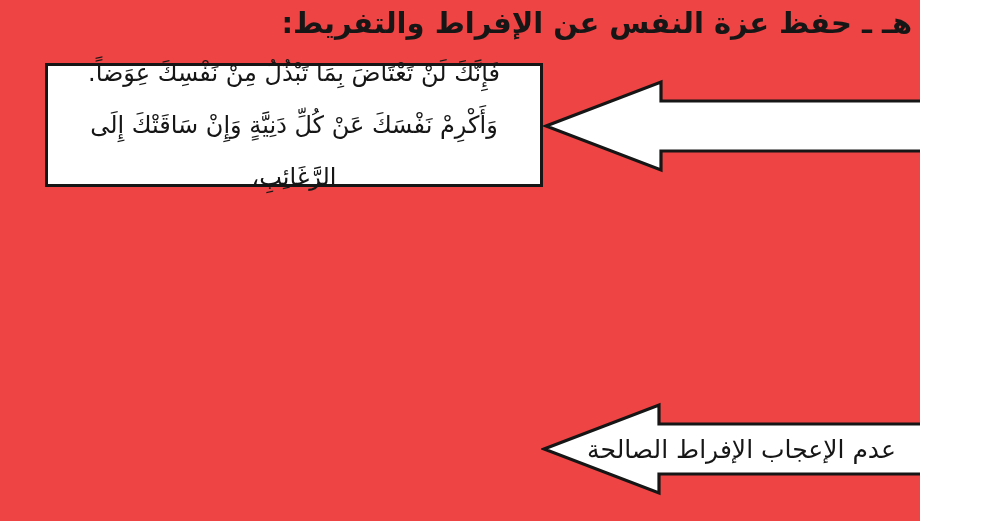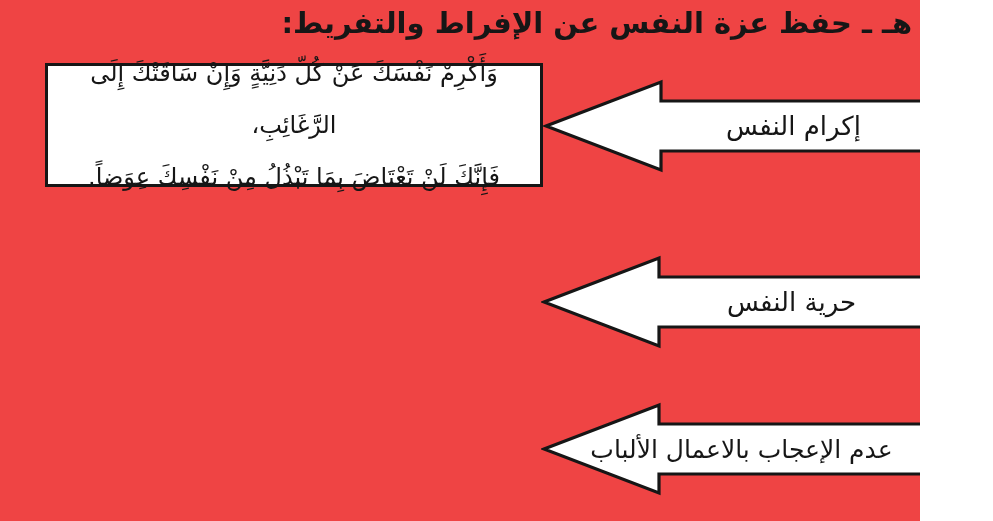--- a/index.html
+++ b/index.html
@@ -75,37 +75,30 @@
   }
 </style>
 </head>
 <body>
 
 <div class="canvas">
 
   <h1 class="title">هـ ـ حفظ عزة النفس عن الإفراط والتفريط:</h1>
 
   <div class="quote-box box-1">
+    <p>فَإِنَّكَ لَنْ تَعْتَاضَ بِمَا تَبْذُلُ مِنْ نَفْسِكَ عِوَضاً.</p>
     <p>وَأَكْرِمْ نَفْسَكَ عَنْ كُلِّ دَنِيَّةٍ وَإِنْ سَاقَتْكَ إِلَى الرَّغَائِبِ،</p>
-    <p>فَإِنَّكَ لَنْ تَعْتَاضَ بِمَا تَبْذُلُ مِنْ نَفْسِكَ عِوَضاً.</p>
   </div>
   <div class="arrow arrow-1">
     <svg viewBox="0 0 387 94" preserveAspectRatio="none">
       <polygon points="3,47 118,3 118,22 384,22 384,72 118,72 118,91" fill="#ffffff" stroke="#161616" stroke-width="3.2" stroke-linejoin="miter"></polygon>
     </svg>
-    <div class="arrow-label">إكرام النفس</div>
   </div>
 
-  <div class="arrow arrow-2">
-    <svg viewBox="0 0 387 94" preserveAspectRatio="none">
-      <polygon points="3,47 118,3 118,22 384,22 384,72 118,72 118,91" fill="#ffffff" stroke="#161616" stroke-width="3.2" stroke-linejoin="miter"></polygon>
-    </svg>
-    <div class="arrow-label">حرية النفس</div>
-  </div>
 
   <div class="arrow arrow-3">
     <svg viewBox="0 0 387 94" preserveAspectRatio="none">
       <polygon points="3,47 118,3 118,22 384,22 384,72 118,72 118,91" fill="#ffffff" stroke="#161616" stroke-width="3.2" stroke-linejoin="miter"></polygon>
     </svg>
-    <div class="arrow-label">عدم الإعجاب بالاعمال الألباب</div>
+    <div class="arrow-label">عدم الإعجاب الإفراط الصالحة</div>
   </div>
 
 </div>
 
 </body></html>

